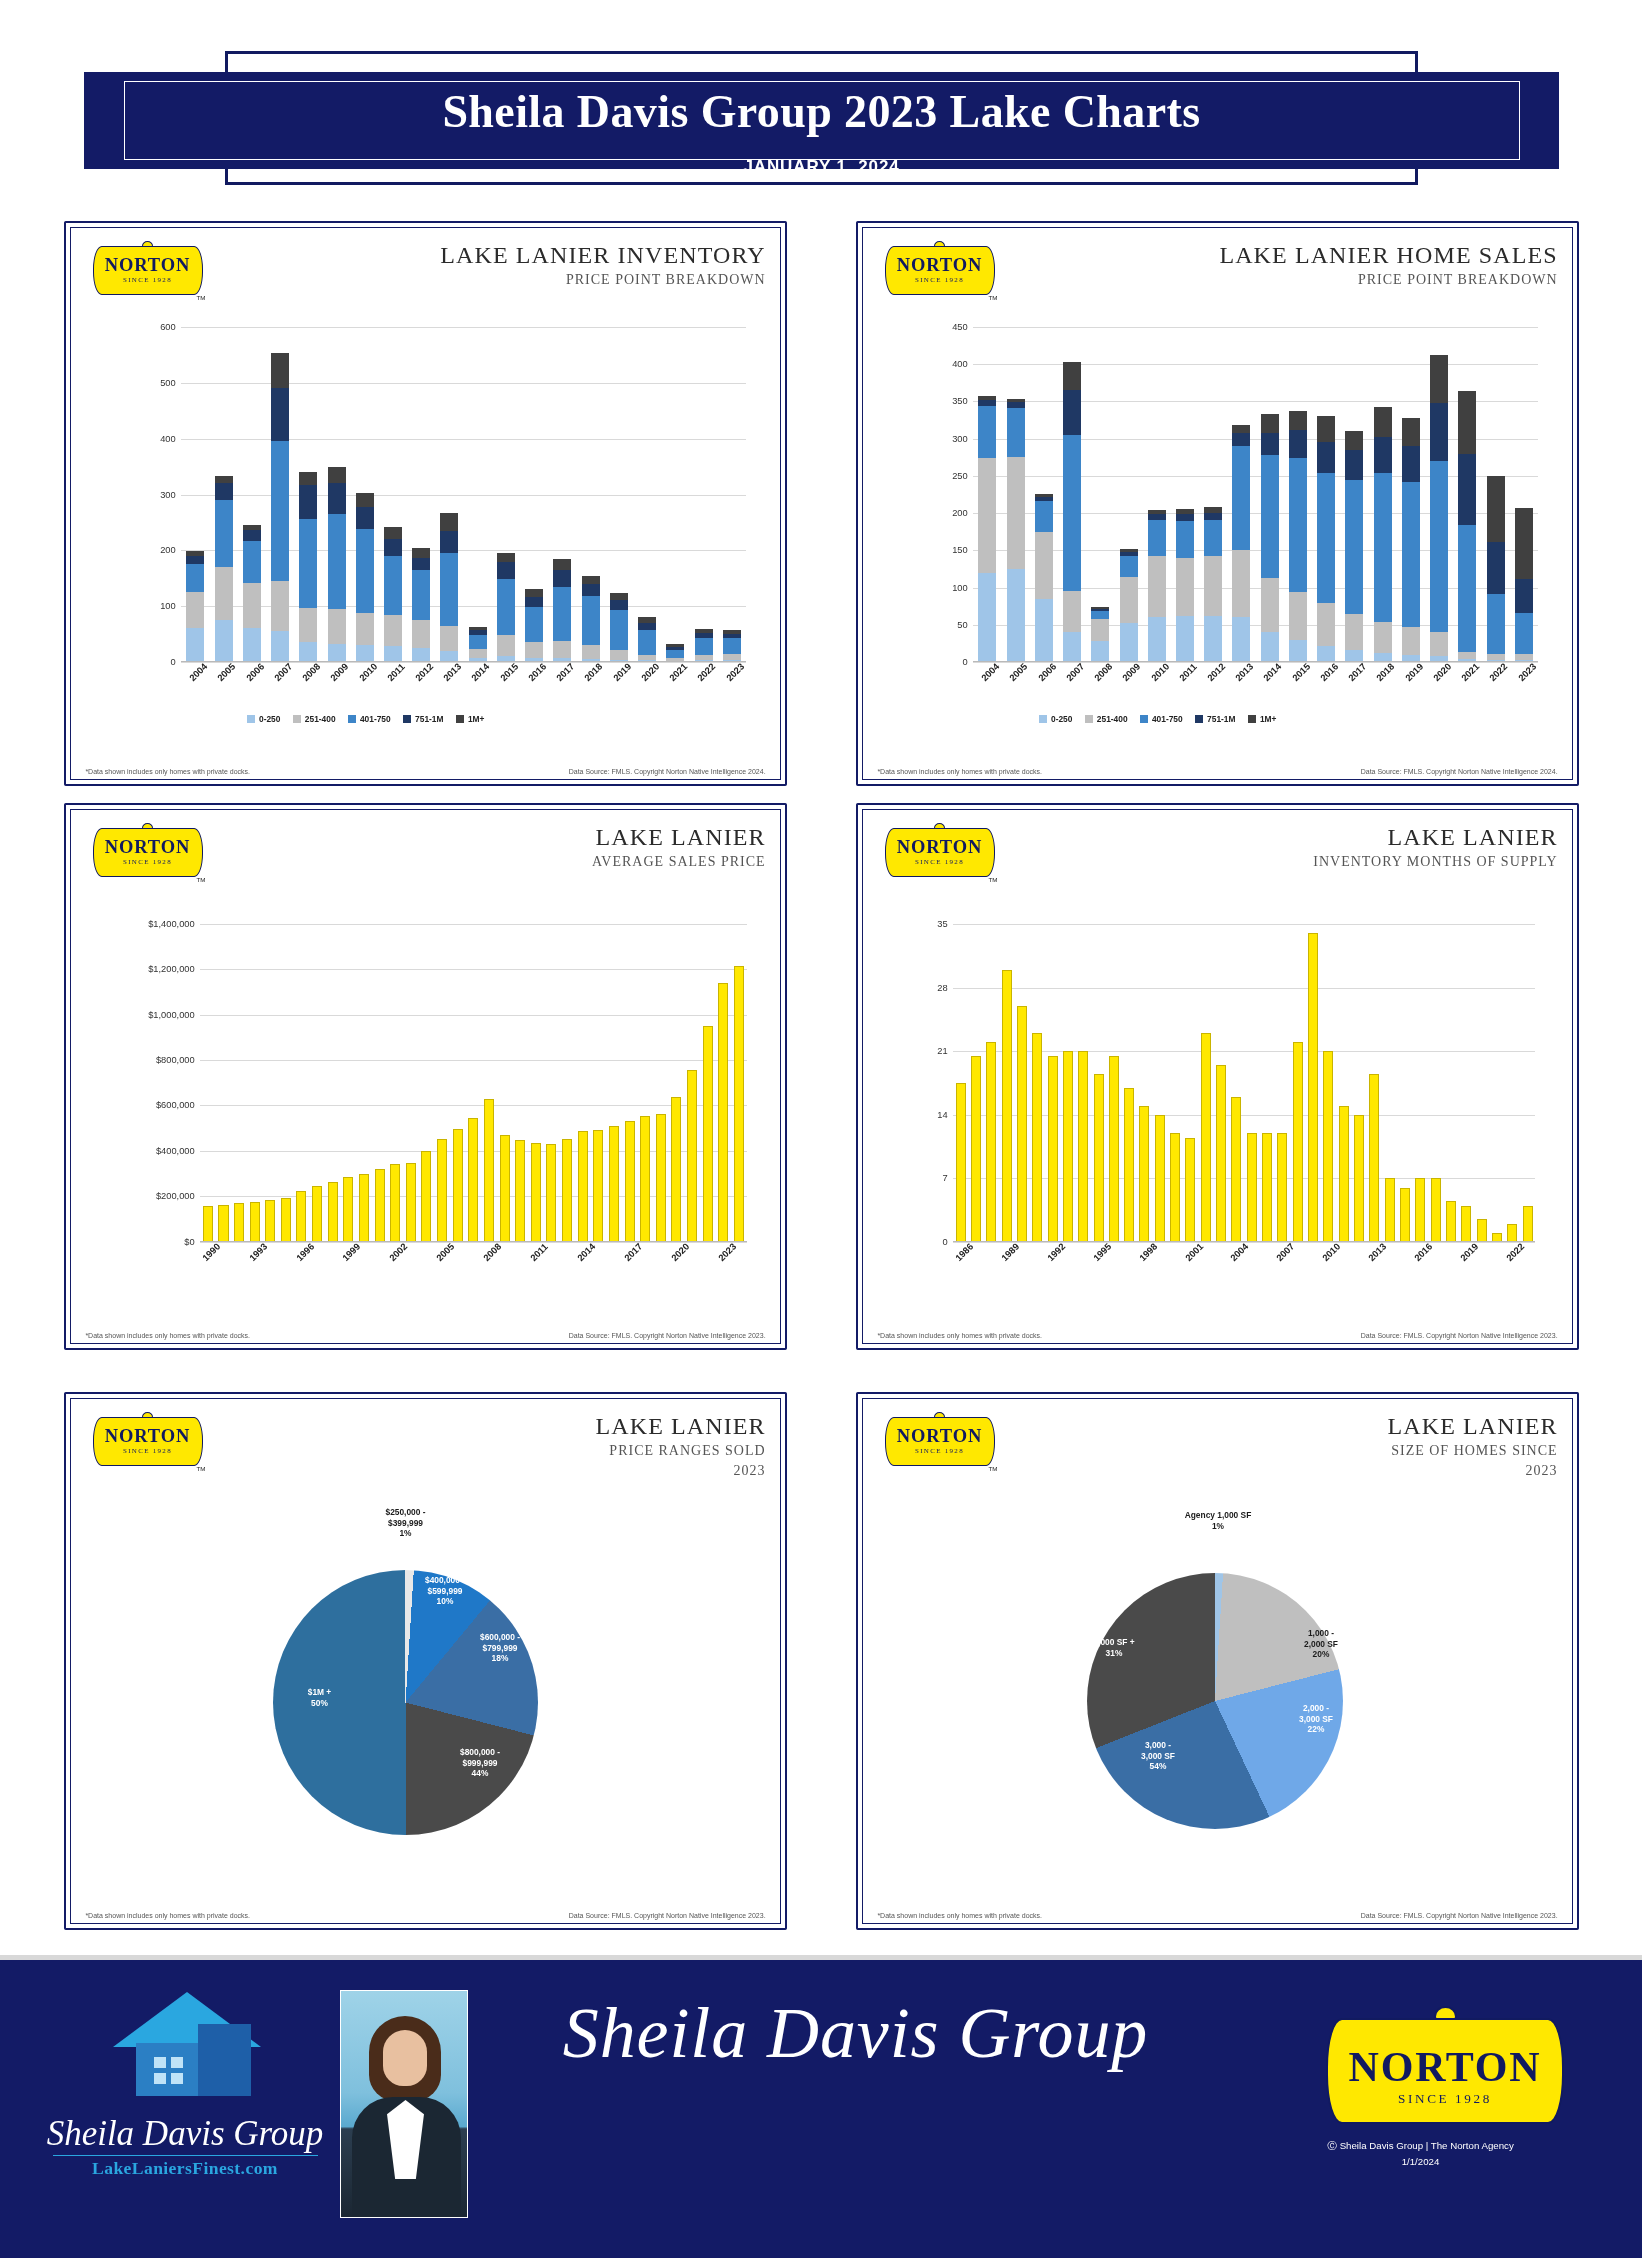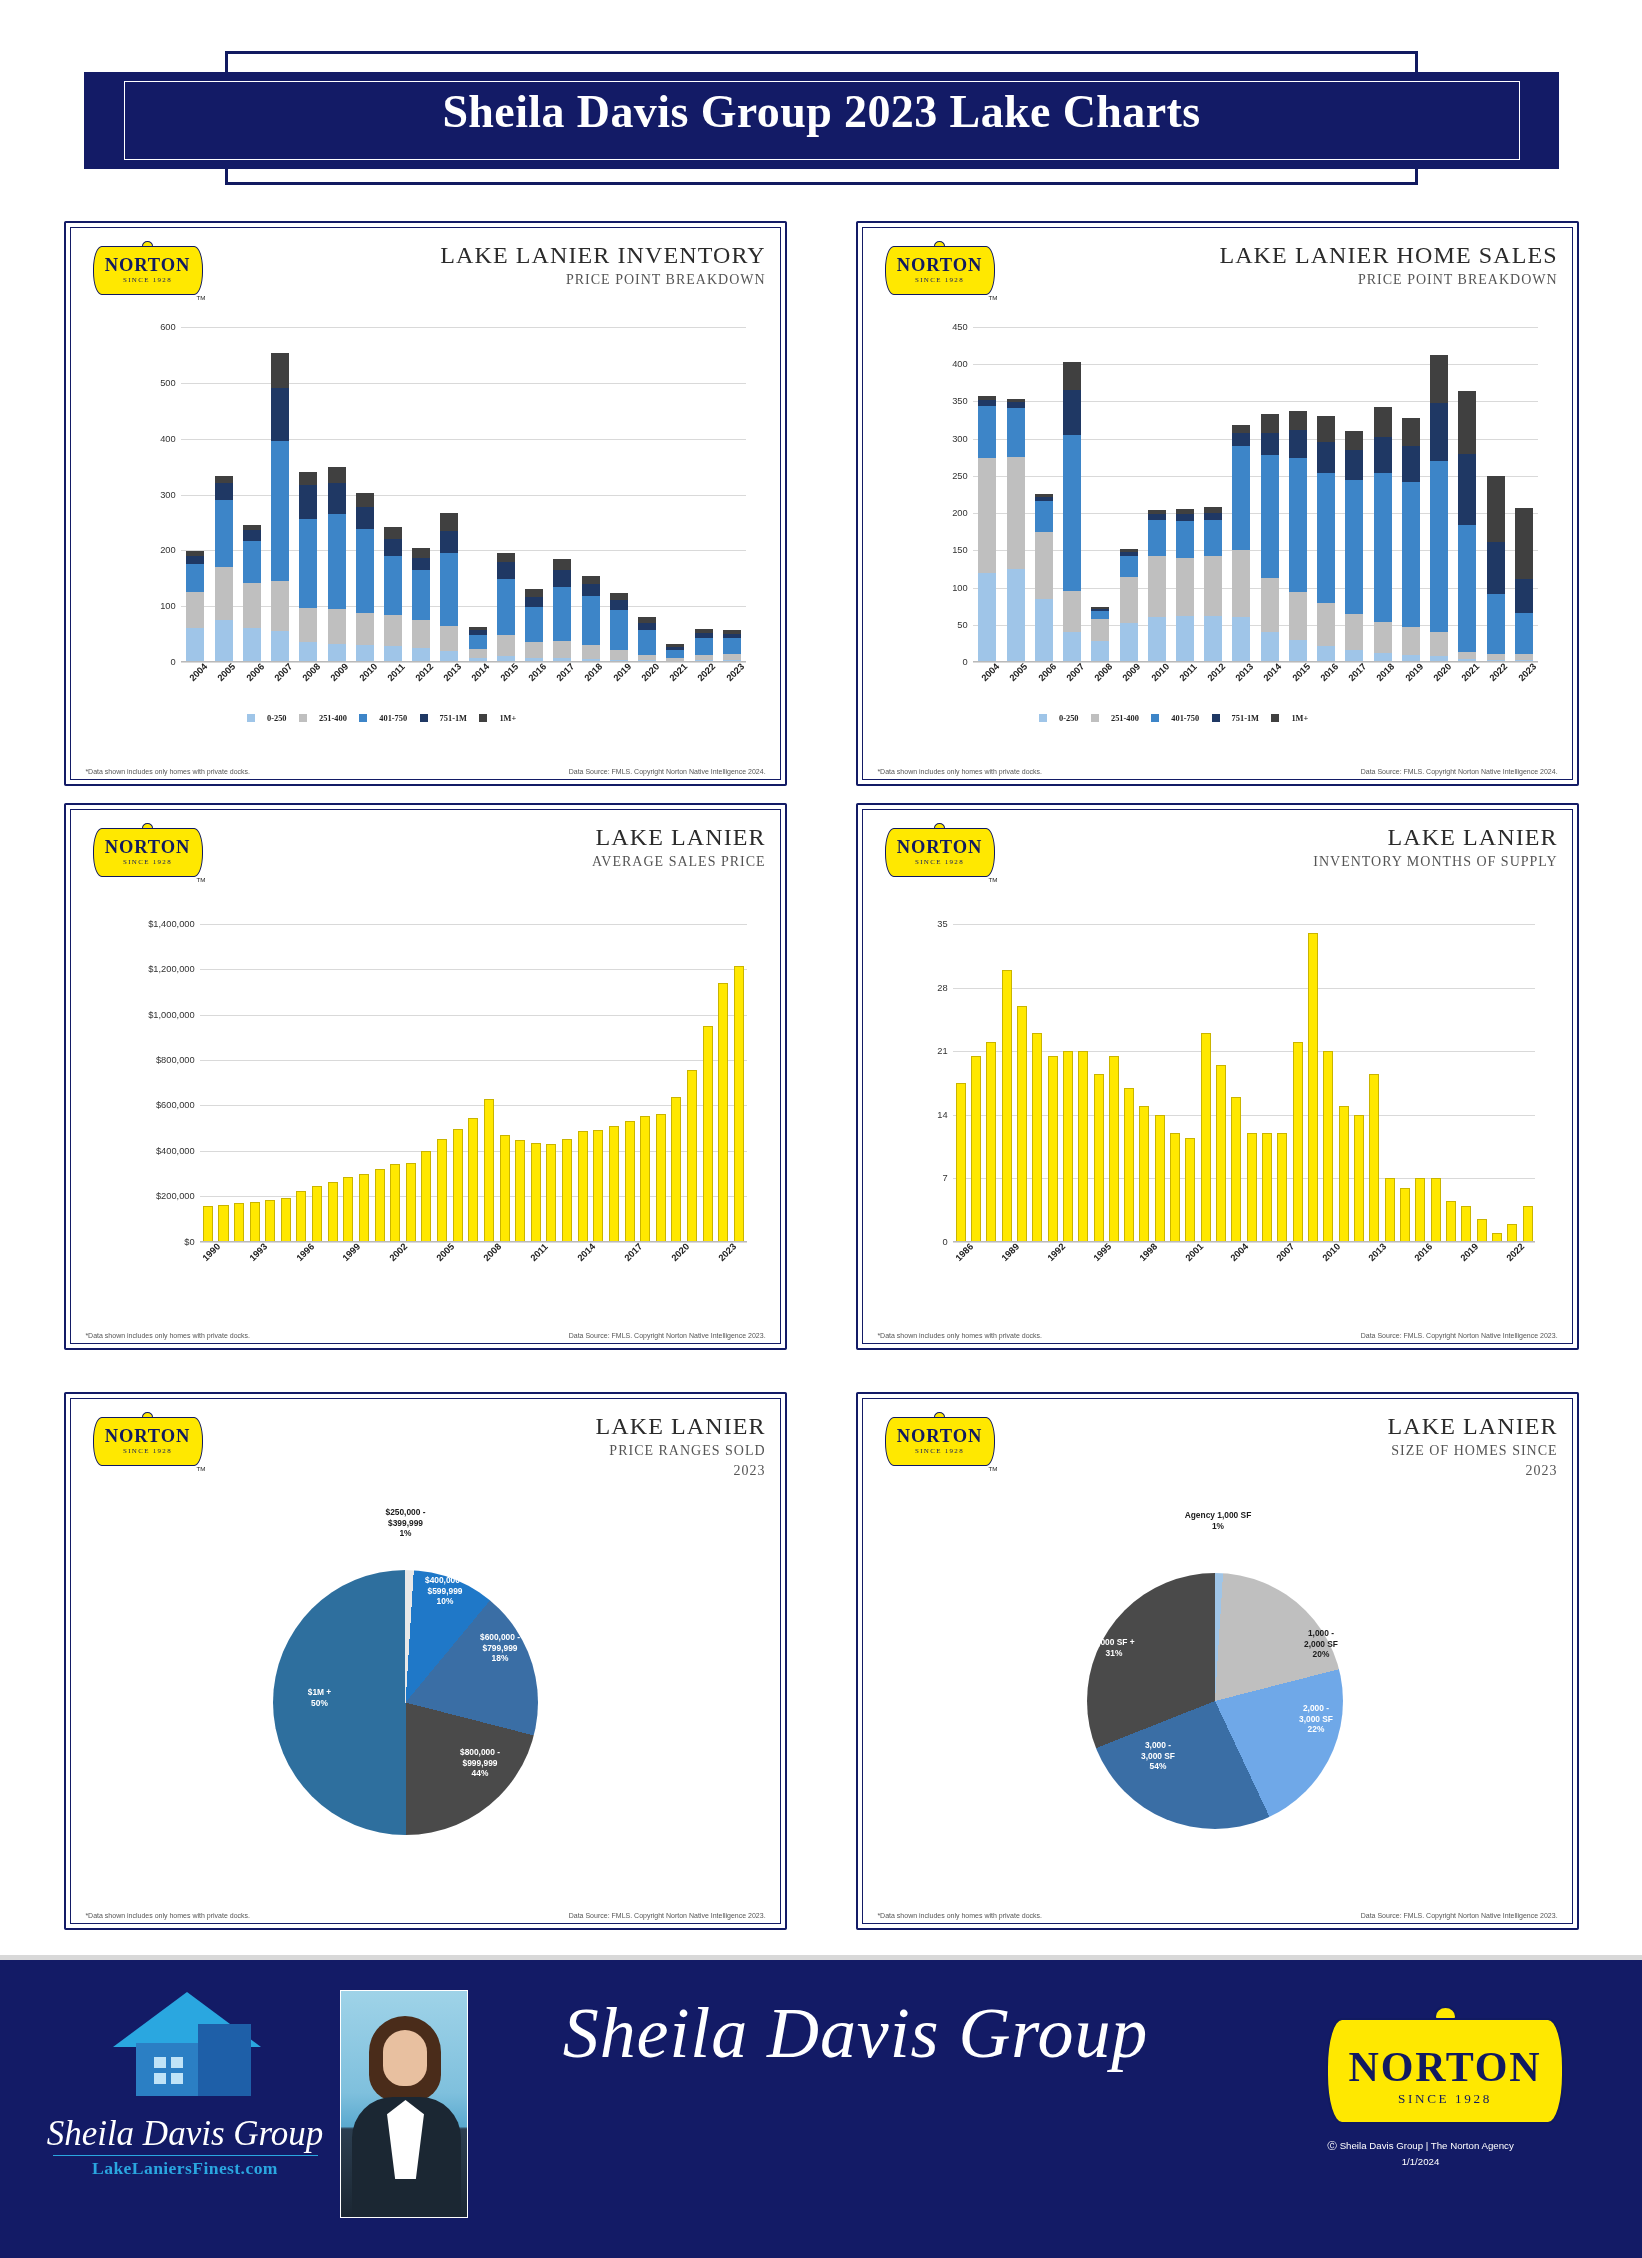--- a/index.html
+++ b/index.html
@@ -122,21 +122,21 @@
     position:absolute; top:100%; margin-top:3.5px;
     font-size:9.3px; color:#222; font-weight:bold;
     transform-origin: left top;
     transform: rotate(-45deg) translate(-12.4px, 1.8px);
     white-space:nowrap;
   }
   .legend {
     position:absolute; display:flex; gap:12.4px; align-items:center;
     font-size:8.4px; color:#222; font-weight:bold;
   }
-  .legend .key { display:flex; align-items:flex-start; gap:12px;font-family:Liberation Serif, serif; }
+  .legend .key { display:flex; align-items:center; gap:4px; }
   .legend .swatch { width:8px; height:8px; display:inline-block; }
   
   .pie { position:absolute; border-radius:50%; }
   .pie-label {
     position:absolute; text-align:center; font-size:8.4px; line-height:1.25;
     color:#ffffff; font-weight:bold; white-space:nowrap;
   }
   .pie-label.dark { color:#1b1b1b; }
   
   .footer {
@@ -247,20 +247,21 @@
   }
 </style>
 </head>
 <body>
 
 <div class="header-wrap">
   <div class="hdr-outline"></div>
   <div class="hdr-bar"></div>
   <div class="hdr-inner-line"></div>
   <div class="hdr-title">Sheila Davis Group 2023 Lake Charts</div>
+  <div class="hdr-sub">JANUARY 1, 2024</div>
 </div>
 
 <div class="card" style="left:64px; top:221px; width:723px; height:565px;">
   <div class="card-inner"></div>
   <div class="norton-logo">
     <div class="norton-nub"></div>
     <div class="norton-shape"></div>
     <div class="norton-text">NORTON</div>
     <div class="norton-since">SINCE 1928</div>
     <div class="norton-tm">TM</div>

